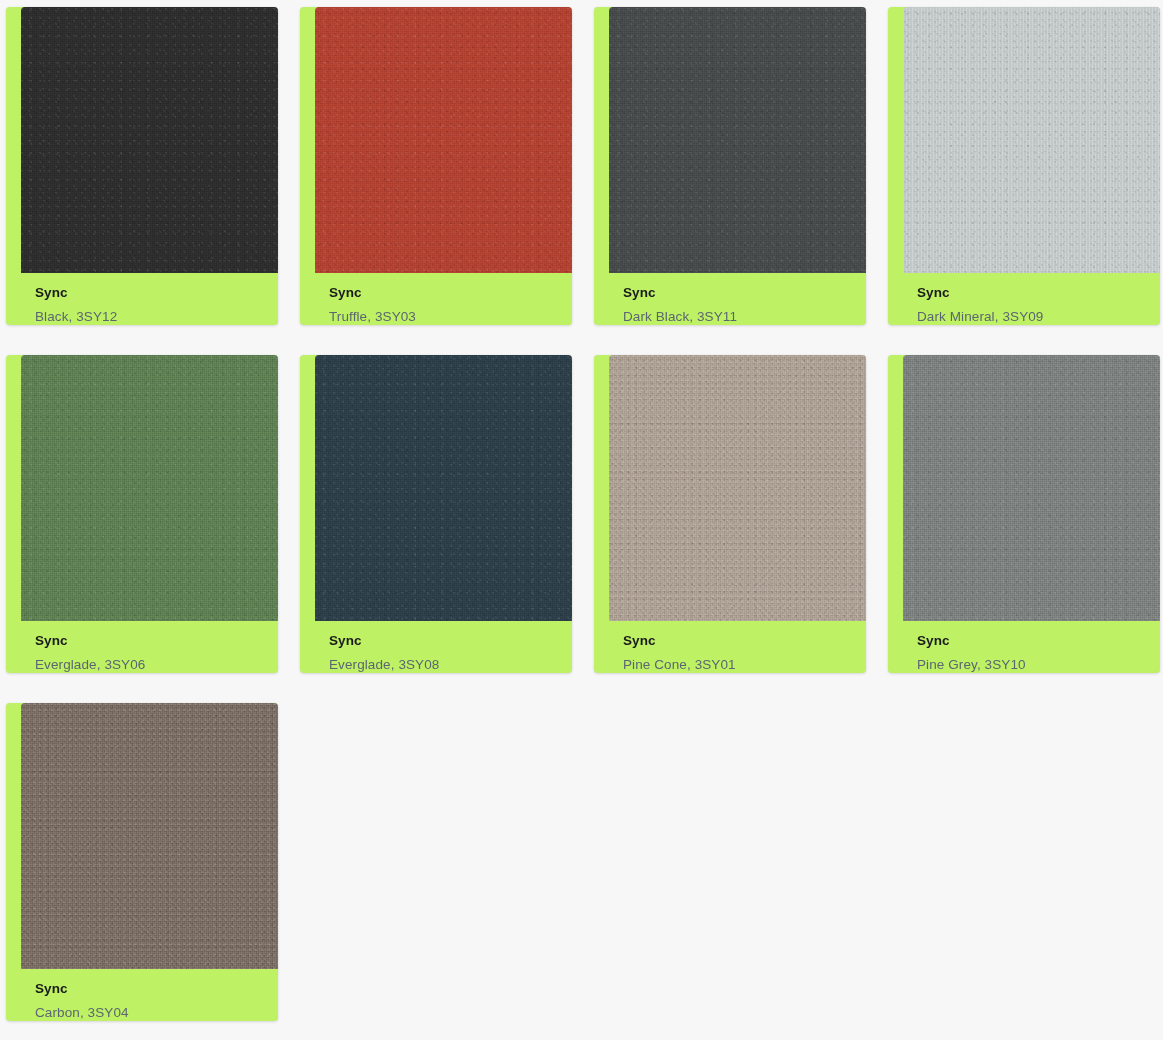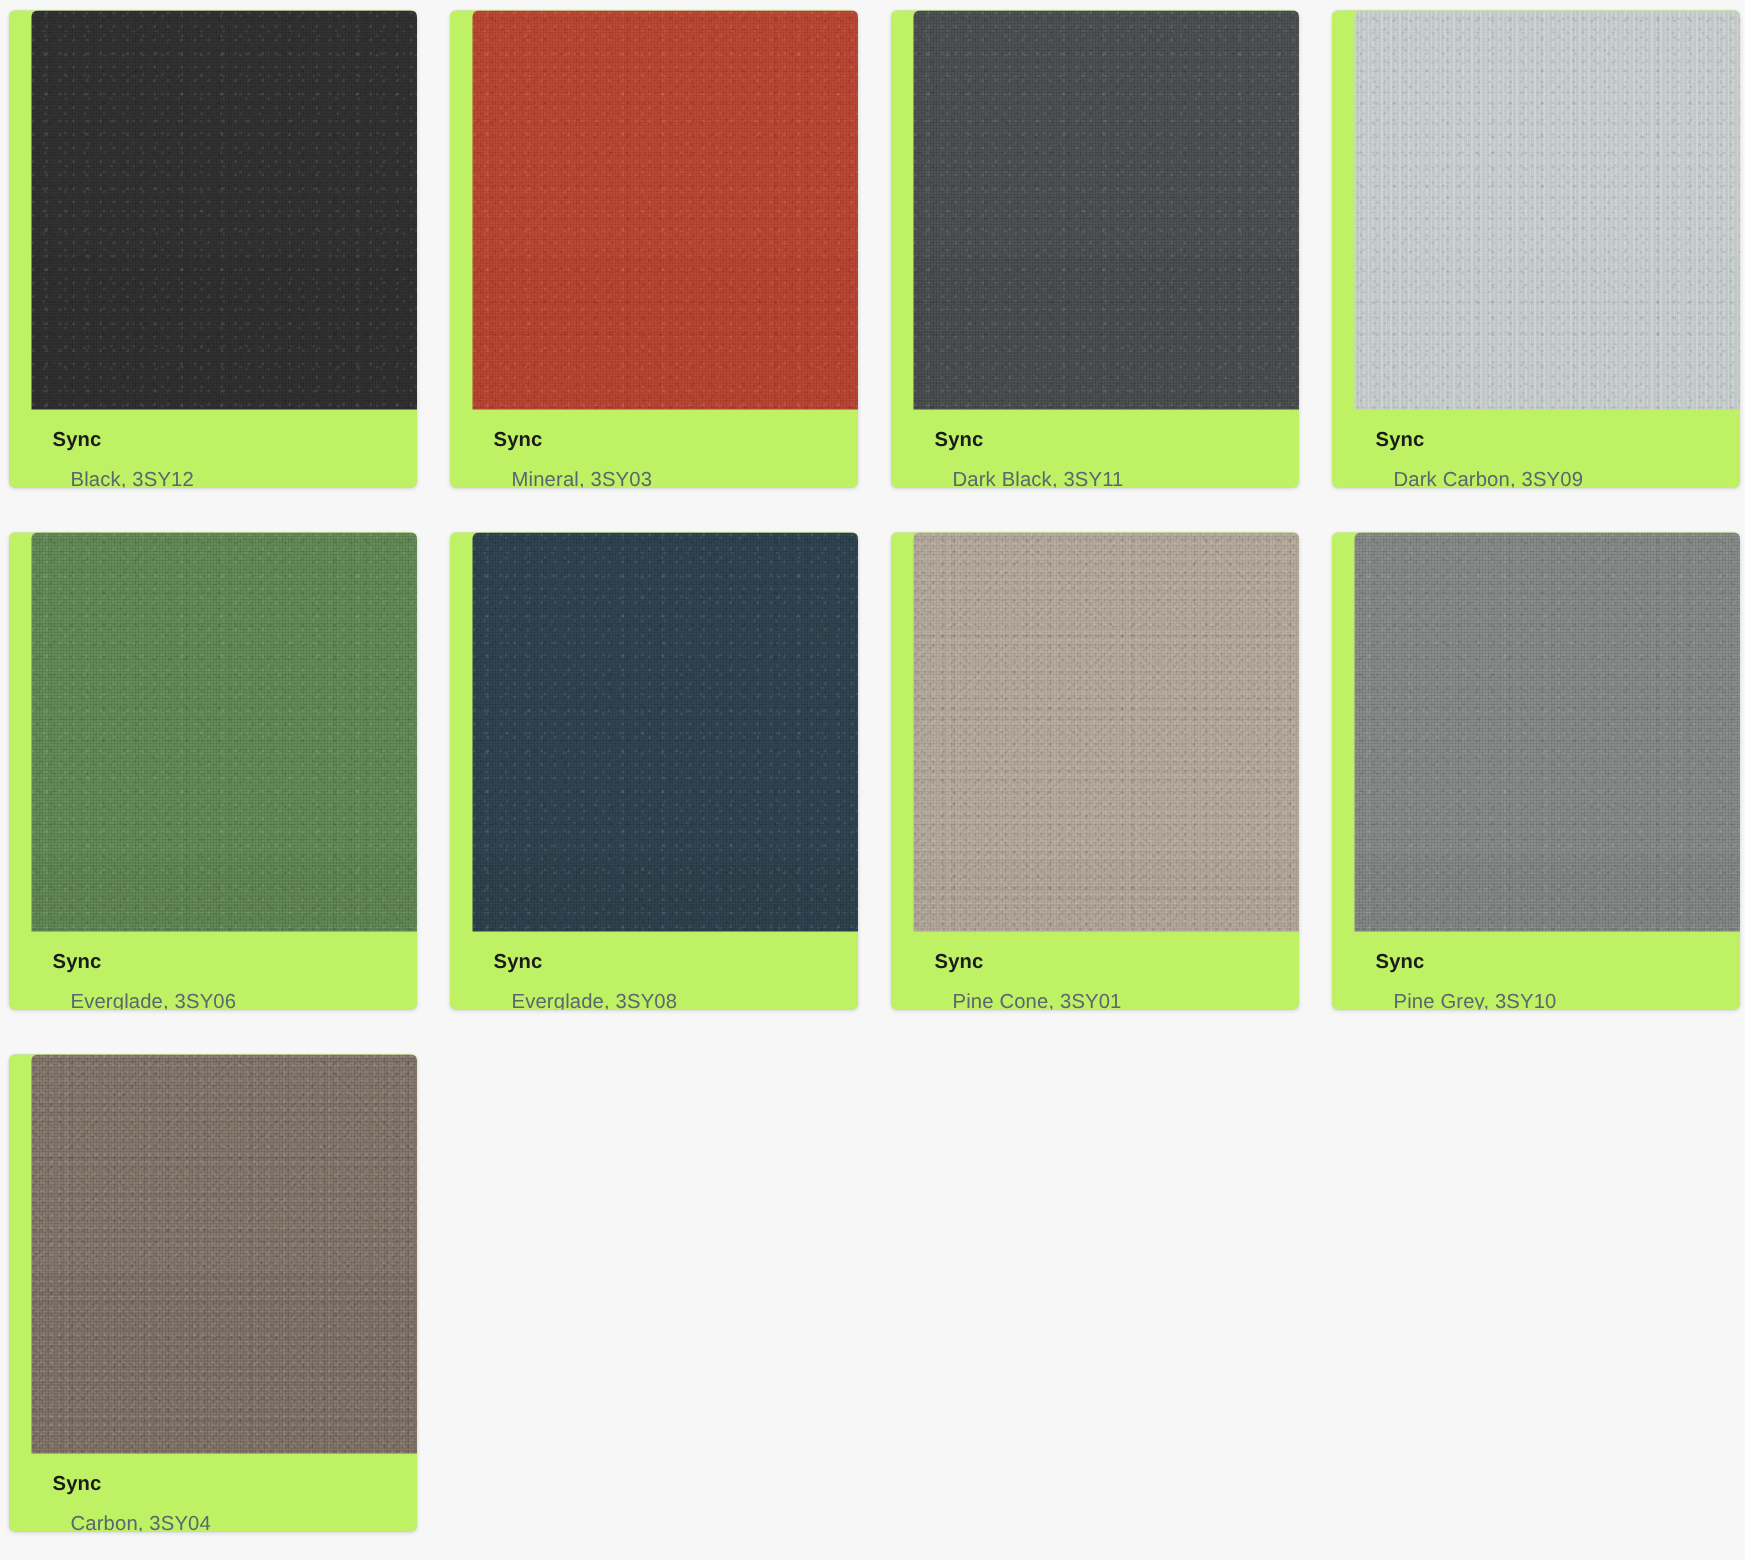--- a/index.html
+++ b/index.html
@@ -99,21 +99,21 @@
     line-height: 1.1;
     margin: 0 0 9px 0;
     letter-spacing: 0.1px;
   }
 
   .product-variant {
     font-size: 13.5px;
     font-weight: normal;
     color: #5b6670;
     line-height: 1.1;
-    margin: 12px;
+    margin: 0;
     letter-spacing: 0.1px;
   }
 </style>
 </head>
 <body style="background: rgb(247, 247, 247);">
 
 <div id="product-grid">
     <div>
       <div class="product-card">
         <div class="swatch-image" style="background-color: rgb(46, 46, 46);"></div>
@@ -121,39 +121,39 @@
           <div class="product-name">Sync</div>
           <div class="product-variant">Black, 3SY12</div>
         </div>
       </div>
     </div>
     <div>
       <div class="product-card">
         <div class="swatch-image" style="background-color: rgb(179, 66, 49);"></div>
         <div class="card-info">
           <div class="product-name">Sync</div>
-          <div class="product-variant">Mineral, 3SY03</div>
+          <div class="product-variant">Truffle, 3SY03</div>
         </div>
       </div>
     </div>
     <div>
       <div class="product-card">
         <div class="swatch-image" style="background-color: rgb(71, 75, 75);"></div>
         <div class="card-info">
           <div class="product-name">Sync</div>
           <div class="product-variant">Dark Black, 3SY11</div>
         </div>
       </div>
     </div>
     <div>
       <div class="product-card">
         <div class="swatch-image striated" style="background-color: rgb(197, 203, 203);"></div>
         <div class="card-info">
           <div class="product-name">Sync</div>
-          <div class="product-variant">Dark Carbon, 3SY09</div>
+          <div class="product-variant">Dark Mineral, 3SY09</div>
         </div>
       </div>
     </div>
     <div>
       <div class="product-card">
         <div class="swatch-image" style="background-color: rgb(93, 129, 81);"></div>
         <div class="card-info">
           <div class="product-name">Sync</div>
           <div class="product-variant">Everglade, 3SY06</div>
         </div>

